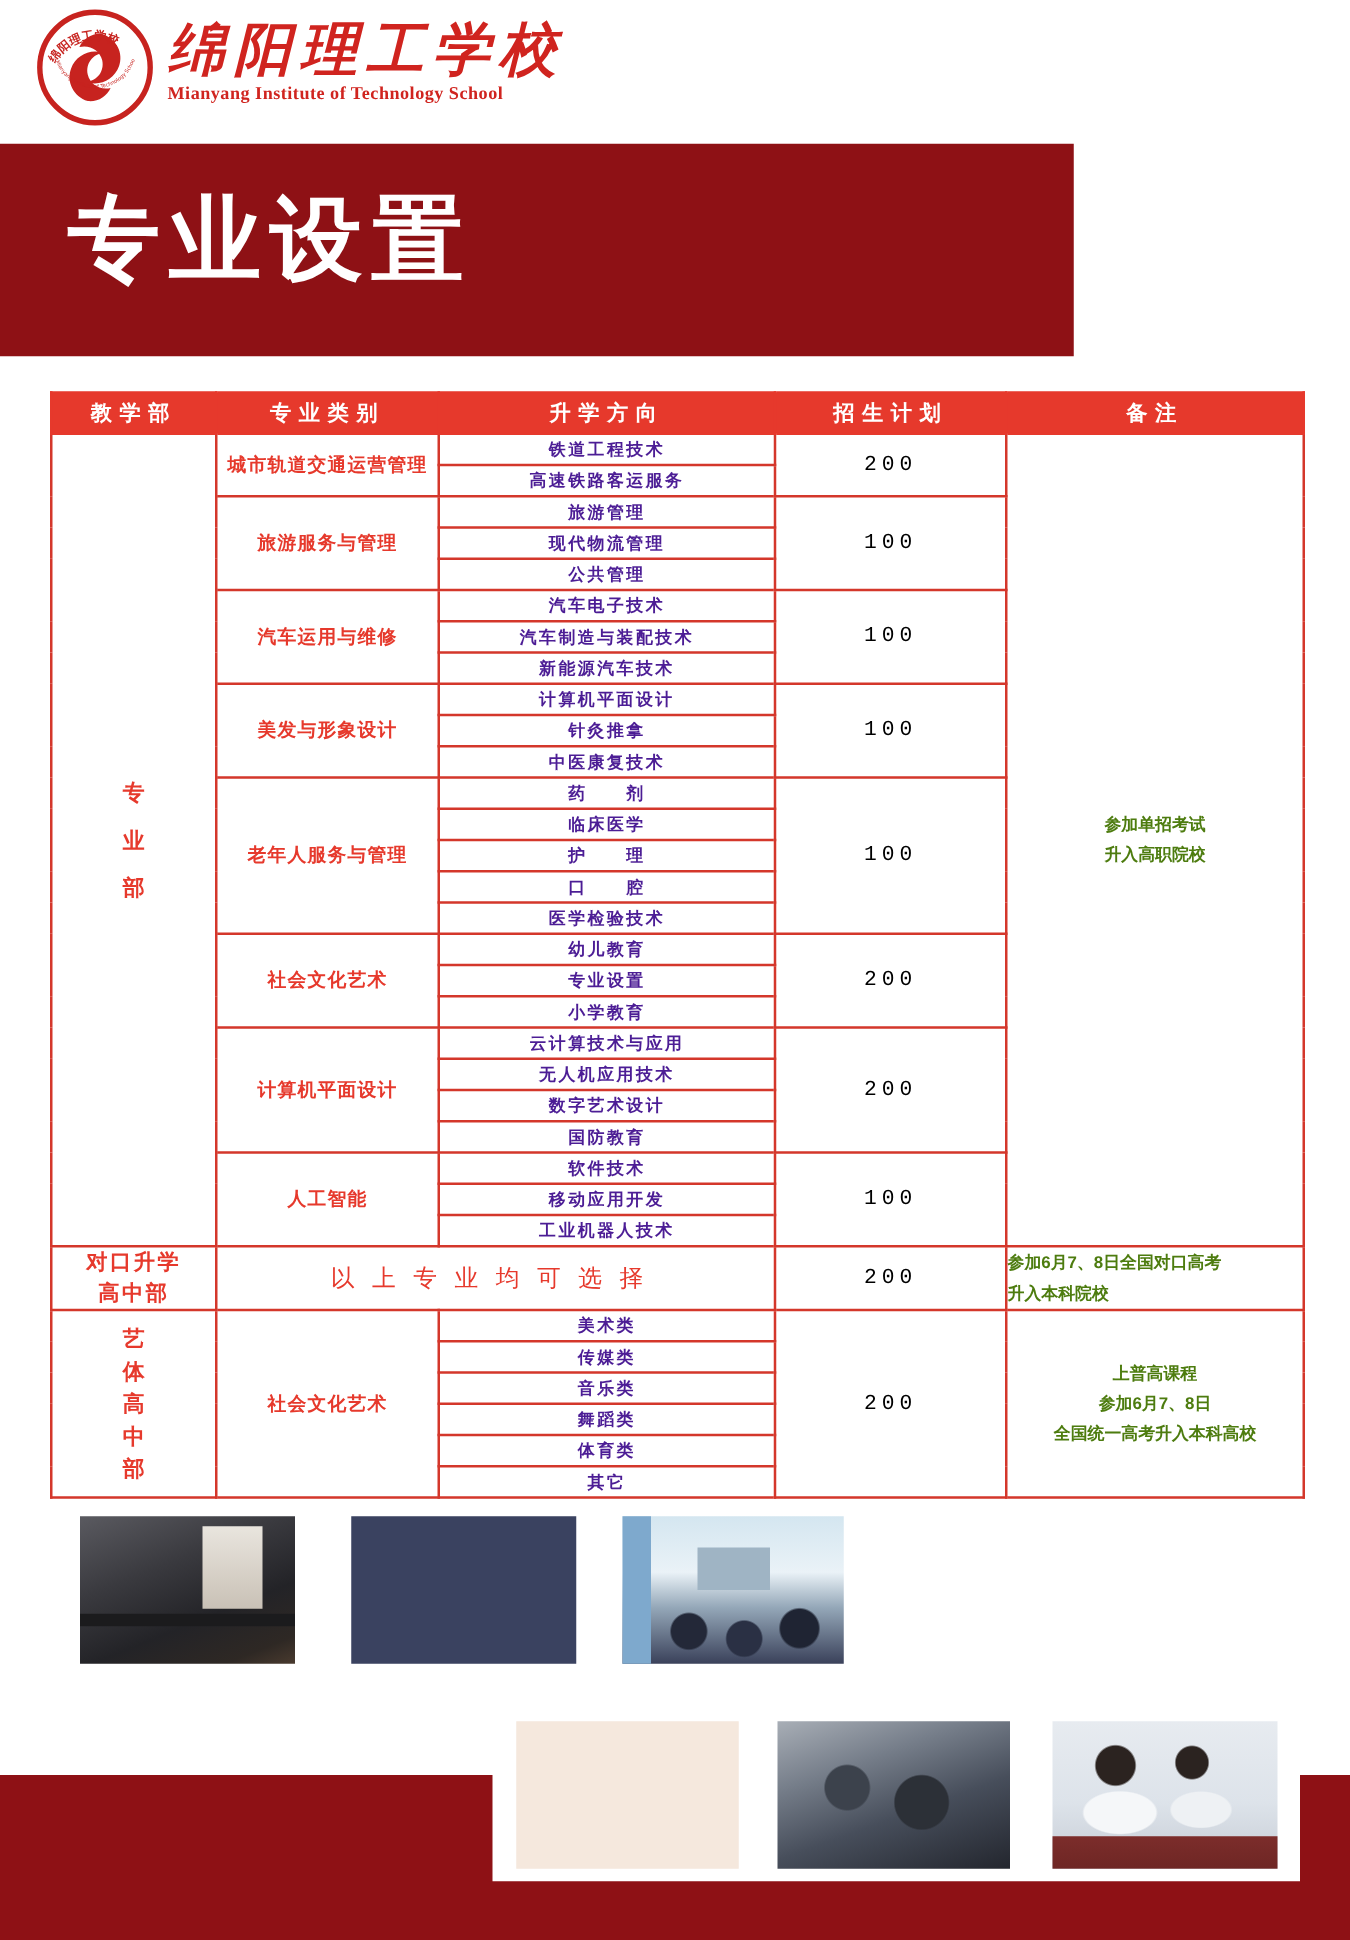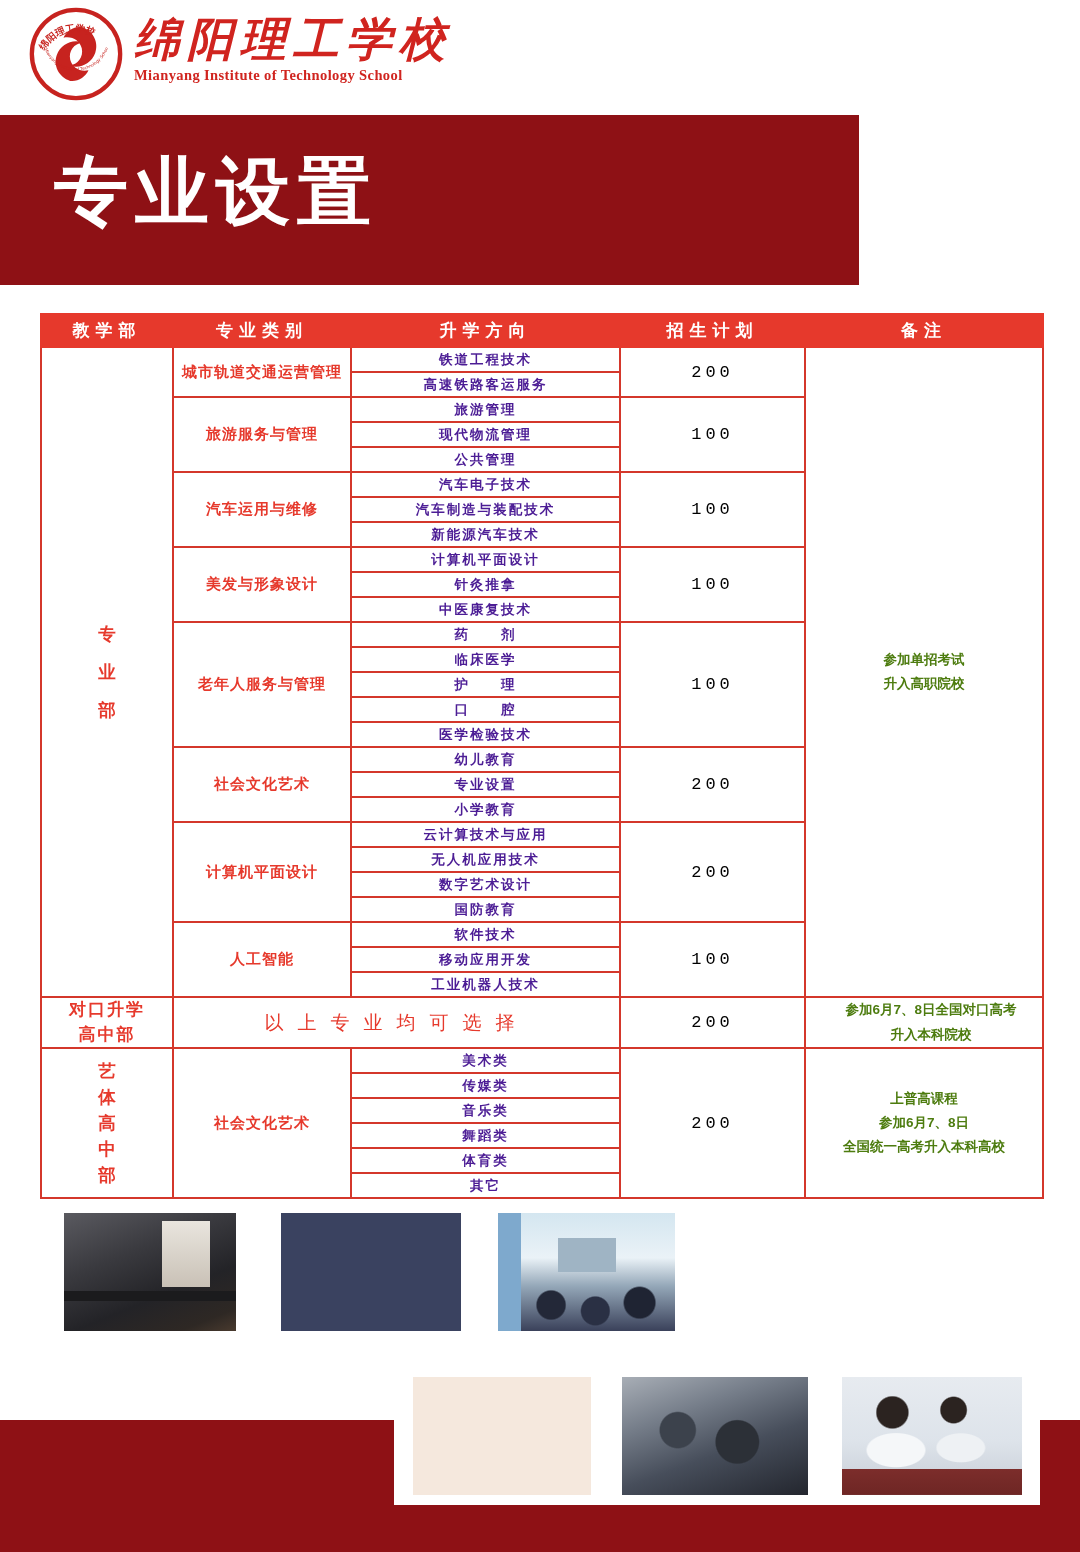--- a/index.html
+++ b/index.html
@@ -53,21 +53,21 @@
   .td-dept.v-tight div{line-height:26px;}
   .row-big .td-dept div{line-height:1.45;letter-spacing:2px;font-size:17px;}
   .td-cat{color:var(--red);font-weight:bold;font-size:15px;letter-spacing:1px;}
   .td-dir{color:#4c1d95;font-weight:bold;font-size:13.5px;letter-spacing:2px;}
   .td-plan{
     font-family:Liberation Mono, monospace;
     font-size:17px;letter-spacing:4px;color:#000000;
   }
   .td-merged{color:var(--red);font-weight:normal;font-size:19px;letter-spacing:14px;}
   .td-note{font-size:13.5px;font-weight:bold;color:#4d7c0f;line-height:1.8;}
-  .td-note.note-left{text-align:center;padding-left:20px;padding-right:6px;}
+  .td-note.note-left{text-align:left;padding-left:0;padding-right:6px;}
   
   .ph{position:absolute;height:118px;}
   .ph1{left:64px;top:1213px;width:172px;
     background:
       linear-gradient(#e9e5de,#c9c1b6) no-repeat 79% 16%/48px 66px,
       linear-gradient(#1b1b1d,#1b1b1d) no-repeat 0 72%/100% 10px,
       linear-gradient(158deg,#5a5a60 0%,#3a3a3f 35%,#232327 65%,#2e2824 88%,#493a2e 100%);}
   .ph2{left:281px;top:1213px;width:180px;
     background:
       linear-gradient(#c23028,#c23028) no-repeat 100% 4%/86px 8px,

